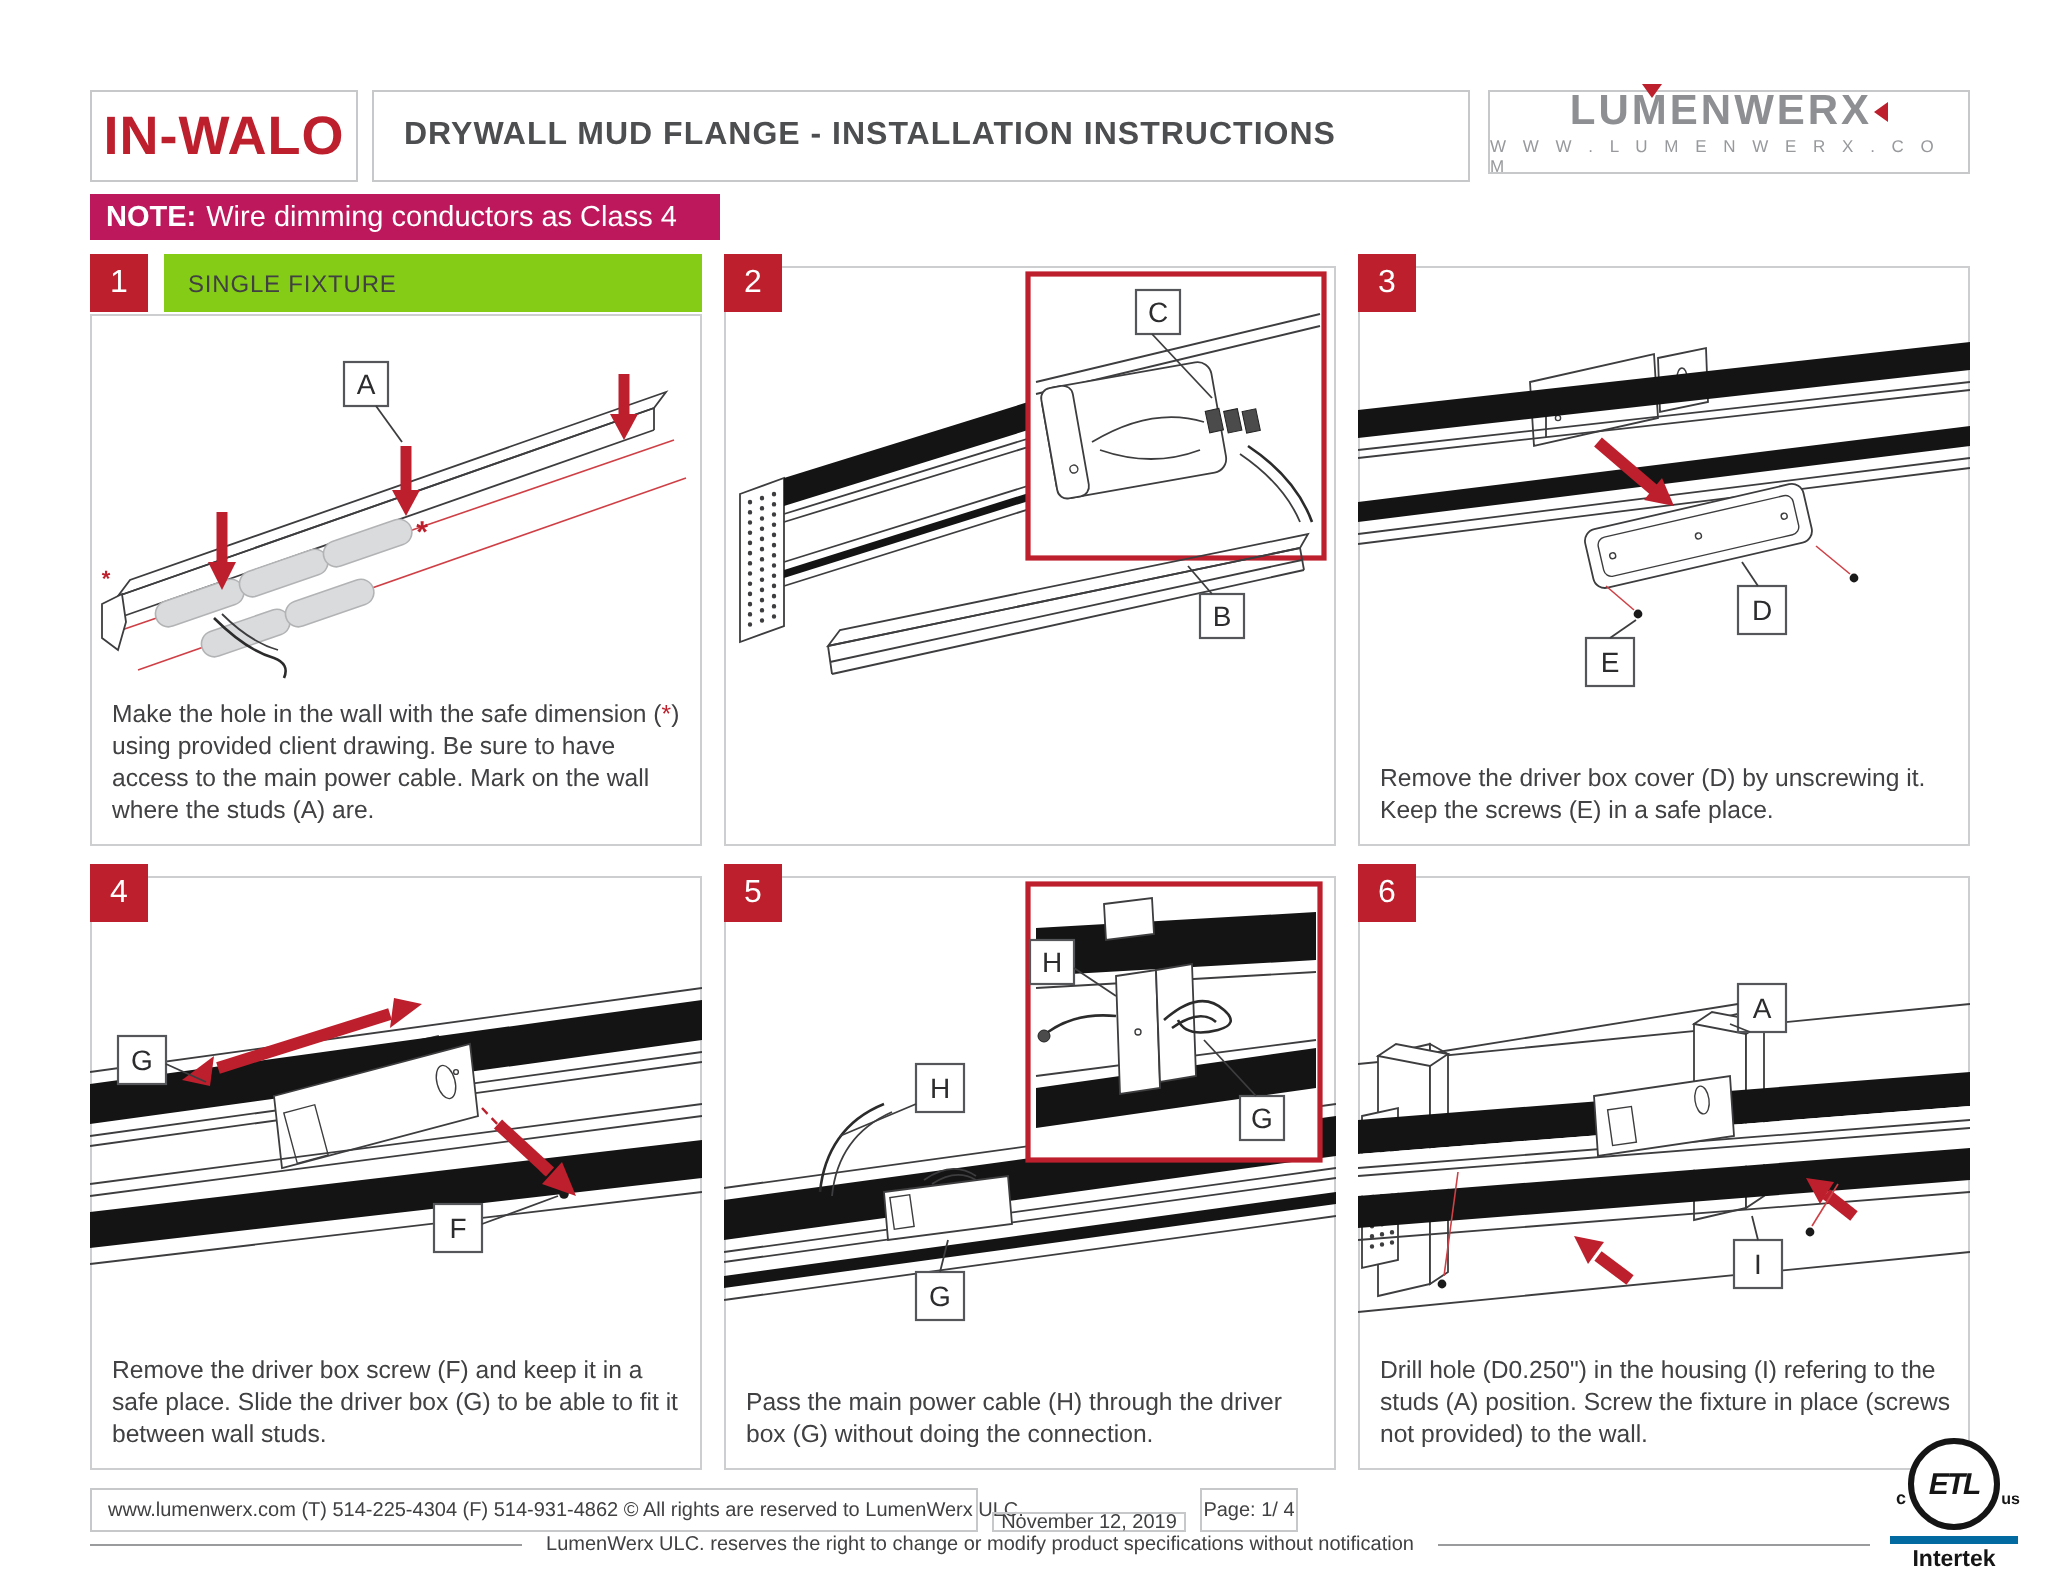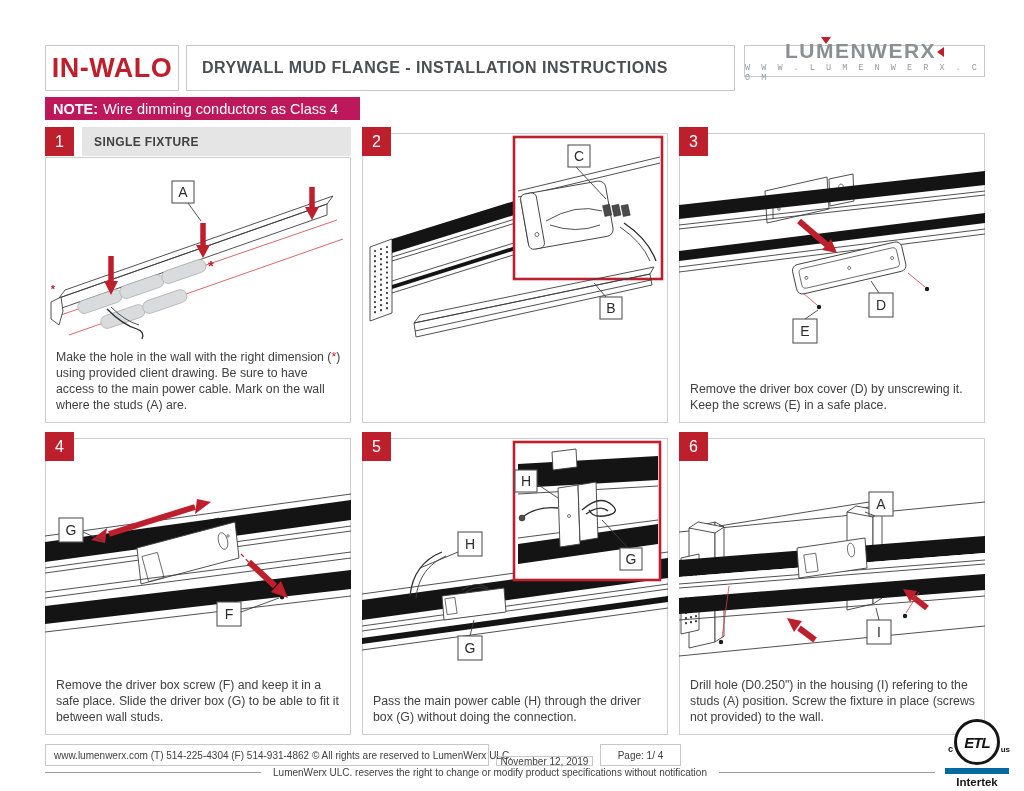--- a/index.html
+++ b/index.html
@@ -7,36 +7,36 @@
     width:1024px;height:791px;background:#ffffff;position:relative;
     font-family:"Liberation Sans",sans-serif;color:#414042;overflow:hidden;
   }
   .abs{position:absolute;}
   
   .hbox{border:1px solid #c7c8ca;box-sizing:border-box;background:#fff;}
   #product-box{left:45px;top:45px;width:134px;height:46px;display:flex;align-items:center;justify-content:center;}
   .product-text{color:#be1f2c;font-size:27px;font-weight:bold;letter-spacing:0.5px;}
   #title-box{left:186px;top:45px;width:549px;height:46px;display:flex;align-items:center;padding-left:15px;}
   .title-text{font-size:16px;font-weight:bold;letter-spacing:0.5px;color:#4d4e50;}
-  #logo-box{left:744px;top:45px;width:241px;height:32px;display:flex;flex-direction:column;align-items:center;justify-content:center;gap:2px;}
+  #logo-box{left:744px;top:45px;width:241px;height:42px;display:flex;flex-direction:column;align-items:center;justify-content:center;gap:2px;}
   .brand-row{position:relative;color:#8d8f92;font-weight:bold;font-size:21px;letter-spacing:1.5px;line-height:1;}
   .logo-tri-m{position:absolute;top:-3px;left:36px;width:0;height:0;border-left:5px solid transparent;border-right:5px solid transparent;border-top:7px solid #be1f2c;}
   .logo-tri-x{display:inline-block;width:0;height:0;border-top:5px solid transparent;border-bottom:5px solid transparent;border-right:7px solid #be1f2c;margin-left:1px;vertical-align:middle;}
-  .brand-url{color:#97999c;font-size:8.5px;letter-spacing:3px;font-family:Liberation Mono, monospace;}
+  .brand-url{color:#97999c;font-size:8.5px;letter-spacing:3px;}
   
   #note-bar{left:45px;top:97px;width:315px;height:23px;background:#be185d;color:#fff;display:flex;align-items:center;padding-left:8px;box-sizing:border-box;font-size:14.5px;}
   .note-label{font-weight:bold;margin-right:5px;}
   
   .panel{position:absolute;width:306px;}
   .c1{left:45px}.c2{left:362px}.c3{left:679px}
   .r1{top:127px;height:296px}.r2{top:432px;height:303px}
   .panel-frame{position:absolute;left:0;right:0;top:6px;bottom:0;border:1px solid #cdced0;background:#fff;}
   .panel-frame.deep{top:30px;}
   .panel-num{position:absolute;left:0;top:0;width:29px;height:29px;background:#be1f2c;color:#fff;font-size:16px;display:flex;align-items:center;justify-content:center;z-index:3;}
-  .panel1-bar{position:absolute;left:37px;right:0;top:0;height:29px;background:#e5e5e5;display:flex;align-items:center;padding-left:12px;box-sizing:border-box;font-size:12px;font-weight:bold;color:#414042;letter-spacing:0.4px;z-index:2;}
+  .panel1-bar{position:absolute;left:37px;right:0;top:0;height:29px;background:#84cc16;display:flex;align-items:center;padding-left:12px;box-sizing:border-box;font-size:12px;font-weight:normal;color:#414042;letter-spacing:0.4px;z-index:2;}
   .illus{position:absolute;left:0;width:306px;z-index:1;}
   .illus-p1{top:32px;height:196px;}
   .illus-n{top:8px;height:230px;}
   .caption{position:absolute;left:11px;right:8px;bottom:9px;font-size:12.3px;line-height:1.3;color:#414042;z-index:2;}
   .star{color:#be1f2c;}
   
   .ln{fill:none;stroke:#3d3d3f;stroke-width:0.9;}
   .lnr{fill:none;stroke:#3d3d3f;stroke-width:0.7;}
   .wht{fill:#fff;stroke:#3d3d3f;stroke-width:0.9;}
   .wht2{fill:#fff;}
@@ -55,31 +55,31 @@
   .lbl-txt{font-size:14px;fill:#2c2c2e;text-anchor:middle;font-family:"Liberation Sans",sans-serif;}
   .star-txt{fill:#be1f2c;font-size:15px;font-weight:bold;text-anchor:middle;}
   .star-txt.sm{font-size:11px;}
   .inset{fill:#fff;stroke:#be1f2c;stroke-width:2.6;}
   
   .footer-row{left:45px;top:744px;width:893px;height:22px;display:flex;gap:7px;}
   .fbox{border:1px solid #c7c8ca;box-sizing:border-box;display:flex;align-items:center;justify-content:center;font-size:10px;color:#414042;white-space:nowrap;}
   .fbox.contact{width:444px;justify-content:flex-start;padding-left:8px;}
   .fbox.file{width:272px;}
   .fbox.date{width:97px;margin-top:12px;}
-  .fbox.page{width:81px;}
+  .fbox.page{width:49px;}
   .disclaimer-row{left:45px;top:767px;width:890px;display:flex;align-items:center;gap:12px;}
   .disc-line{flex:1;height:1px;background:#9a9b9d;}
   .disc-text{font-size:10px;color:#414042;white-space:nowrap;}
   
   #etl{left:936px;top:719px;width:82px;height:70px;display:flex;flex-direction:column;align-items:center;}
   .etl-circle{position:relative;width:40px;height:40px;border:3px solid #151515;border-radius:50%;display:flex;align-items:center;justify-content:center;background:#fff;}
   .etl-text{font-weight:bold;font-style:italic;font-size:15px;color:#151515;letter-spacing:-1px;}
   .etl-c{position:absolute;left:-9px;bottom:8px;font-size:9px;font-weight:bold;color:#151515;}
   .etl-us{position:absolute;right:-13px;bottom:8px;font-size:8px;font-weight:bold;color:#151515;}
-  .etl-name{margin-top:3px;font-size:11.5px;font-weight:bold;color:#151515;border-top:6px solid #0369a1;padding-top:2px;width:64px;text-align:center;}
+  .etl-name{margin-top:3px;font-size:11.5px;font-weight:bold;color:#151515;border-top:4px solid #0369a1;padding-top:2px;width:64px;text-align:center;}
 </style>
 </head>
 <body>
 
 <div class="abs hbox" id="product-box">
   <span class="product-text">IN-WALO</span>
 </div>
 <div class="abs hbox" id="title-box">
   <span class="title-text">DRYWALL MUD FLANGE - INSTALLATION INSTRUCTIONS</span>
 </div>
@@ -130,21 +130,21 @@
       <polygon class="red-head" points="260,48 274,48 267,61"></polygon>
     <text class="star-txt" x="166" y="112">*</text>
     <text class="star-txt sm" x="8" y="134">*</text>
     <path class="cbl" d="M62,150 q16,16 30,20 q8,3 5,10"></path>
     <path class="ln" d="M66,148 q14,14 28,18"></path>
     <rect class="lbl-box" x="127" y="22" width="22" height="22"></rect>
     <text class="lbl-txt" x="138" y="38">A</text>
     <line class="ln" x1="143" y1="44" x2="156" y2="62"></line>
   </svg>
   <div class="caption">
-    <span>Make the hole in the wall with the right dimension (</span><span class="star">*</span><span>) using provided client drawing. Be sure to have access to the main power cable. Mark on the wall where the studs (A) are.</span>
+    <span>Make the hole in the wall with the safe dimension (</span><span class="star">*</span><span>) using provided client drawing. Be sure to have access to the main power cable. Mark on the wall where the studs (A) are.</span>
   </div>
 </div>
 
 <div class="panel c2 r1">
   <div class="panel-frame"></div>
   <div class="panel-num">2</div>
   <svg class="illus illus-n" viewBox="0 0 306 230">
     <polygon class="wht" points="8,112 30,104 30,178 8,186"></polygon>
     <line class="dots" x1="13" y1="116" x2="13" y2="182"></line>
     <line class="dots" x1="19" y1="114" x2="19" y2="180"></line>

